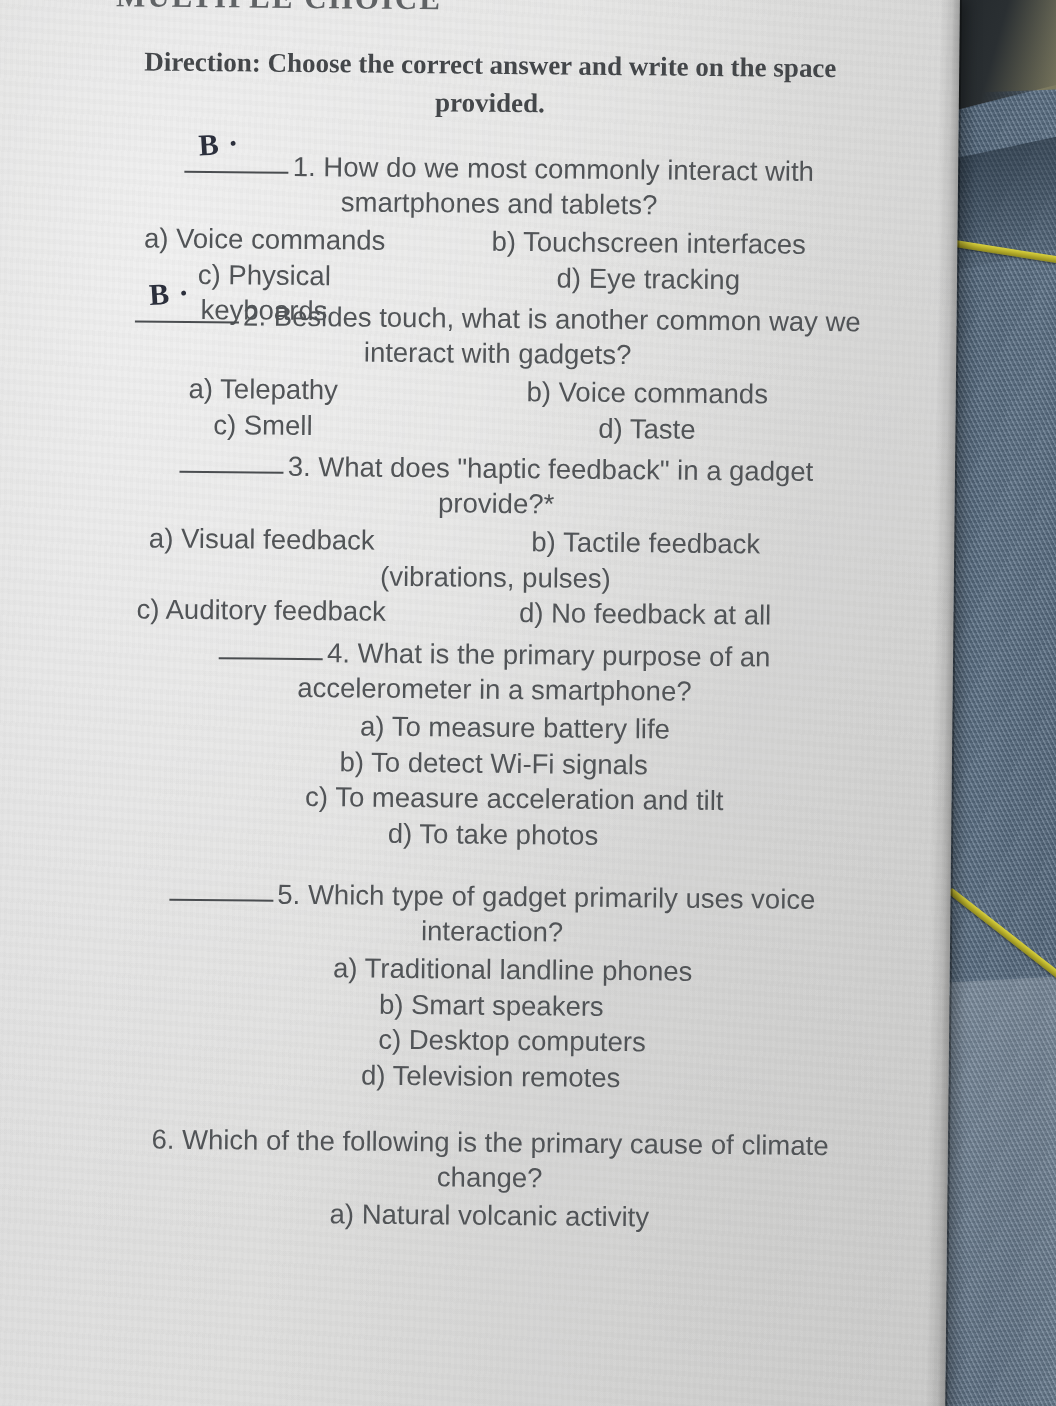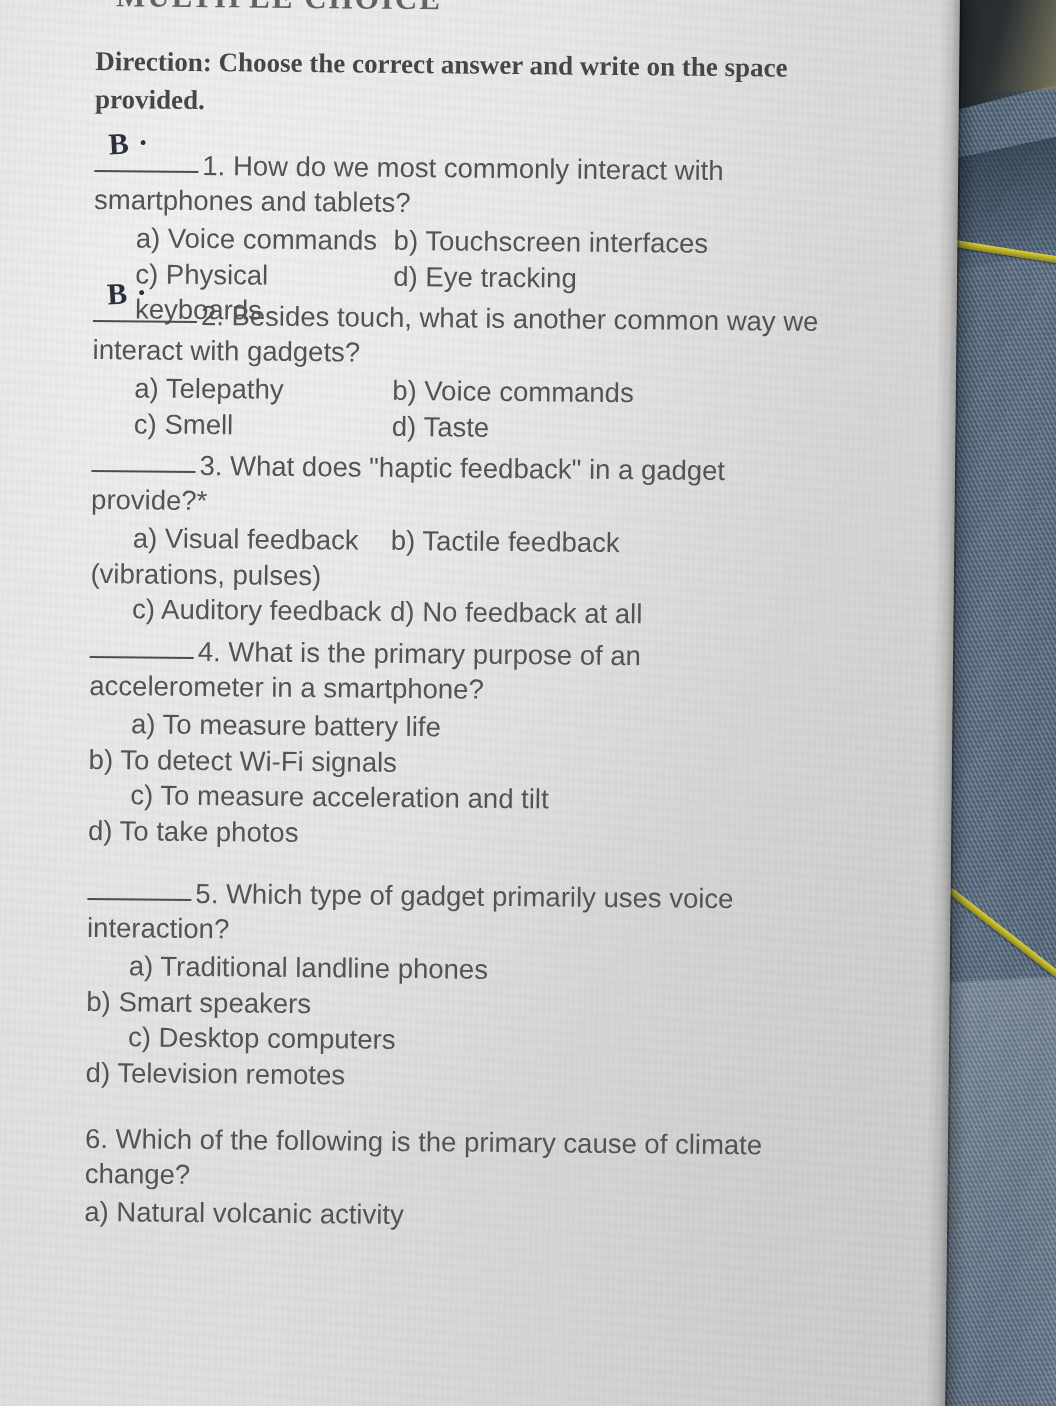--- a/index.html
+++ b/index.html
@@ -7,20 +7,21 @@
     padding: 0;
     background: #1a1a1a;
   }
   #photo {
     position: relative;
     width: 1056px;
     height: 1406px;
     overflow: hidden;
     font-family: "Liberation Sans", sans-serif;
     background: #6d6a56;
+    text-align: center;
   }
 
   
   .floor {
     position: absolute;
     left: 880px; top: 0;
     width: 176px; height: 210px;
     background: linear-gradient(160deg,#8d8a6e 0%, #7d7a5f 55%, #6e6b52 100%);
   }
   .top-shadow {

